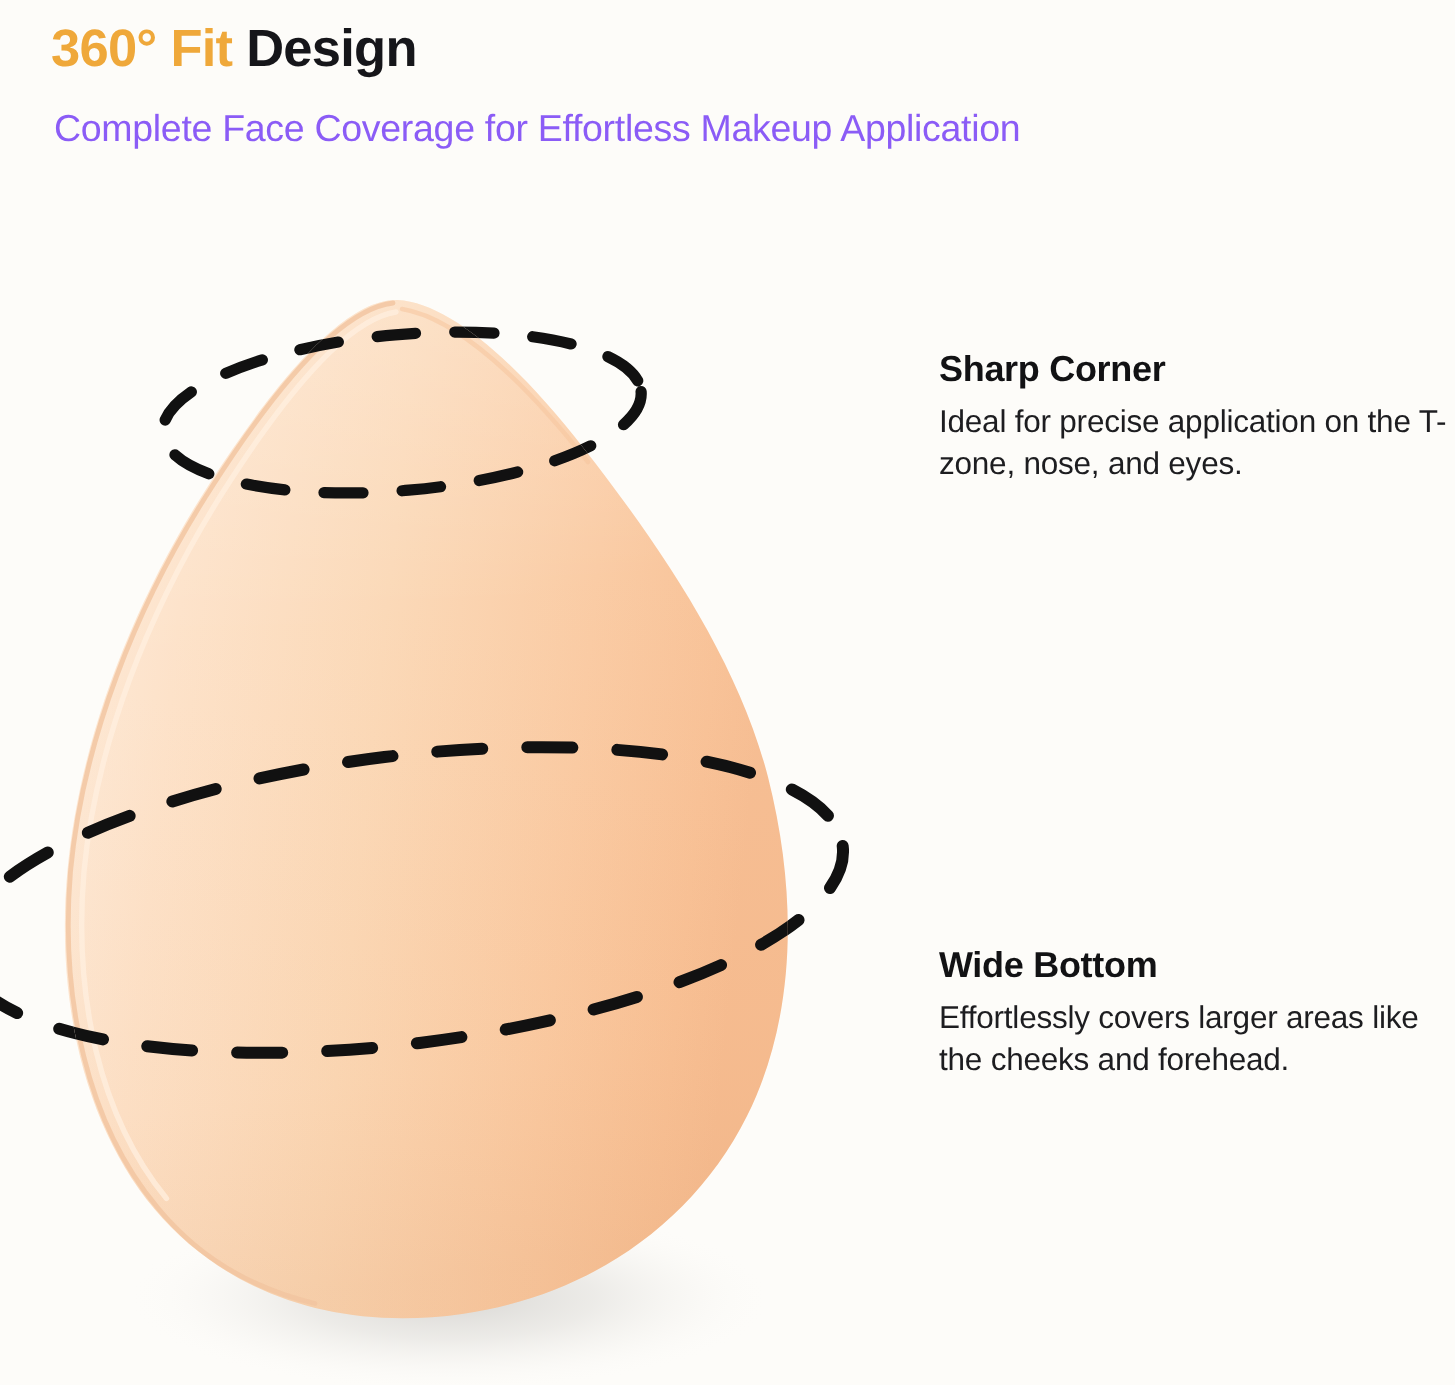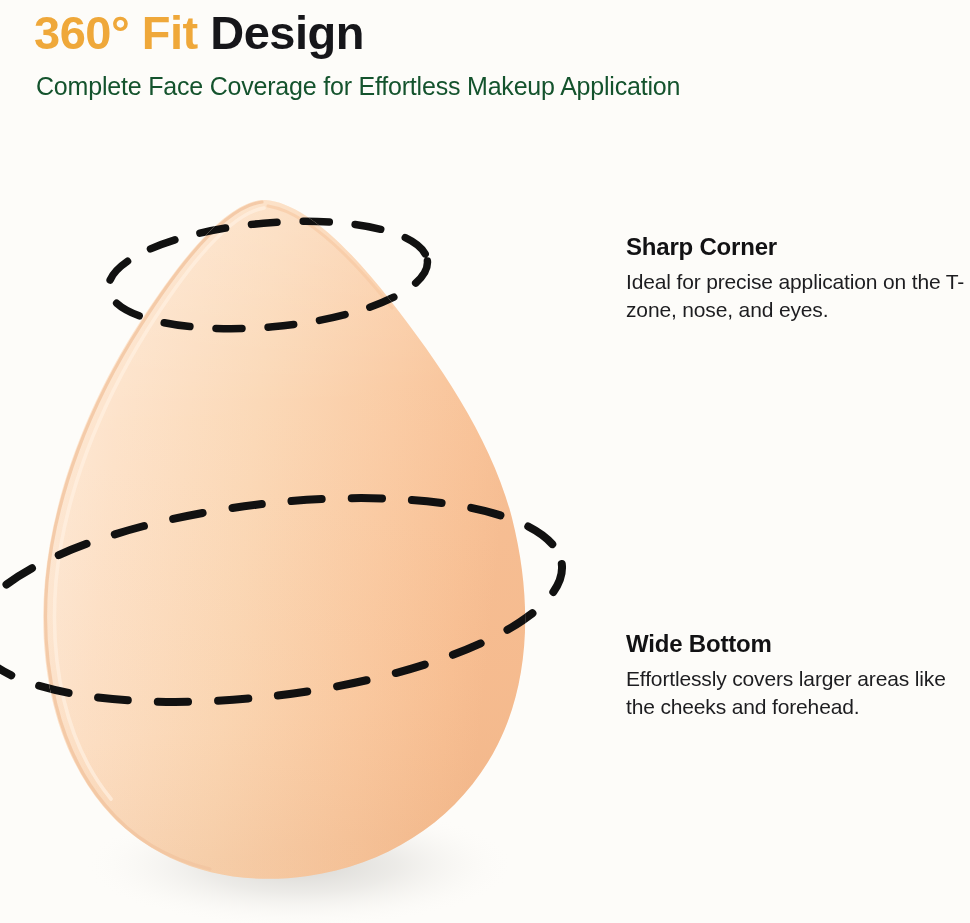--- a/index.html
+++ b/index.html
@@ -23,35 +23,35 @@
   }
 
   
   .header {
     position: absolute;
     left: 34px;
     top: 4px;
     width: 900px;
   }
   .title {
-    font-size: 47px;
+    font-size: 35px;
     font-weight: 700;
     letter-spacing: -0.5px;
     line-height: 58px;
     margin: 0;
     color: #16161a;
     white-space: nowrap;
   }
   .title .accent {
     color: #efa83a;
   }
   .subtitle {
     font-size: 25px;
     font-weight: 400;
-    color: #14532d;
+    color: #8b5cf6;
     line-height: 32px;
     margin: 8px 0 0 2px;
     letter-spacing: -0.2px;
     white-space: nowrap;
   }
 
   
   .stage {
     position: absolute;
     left: 0;

